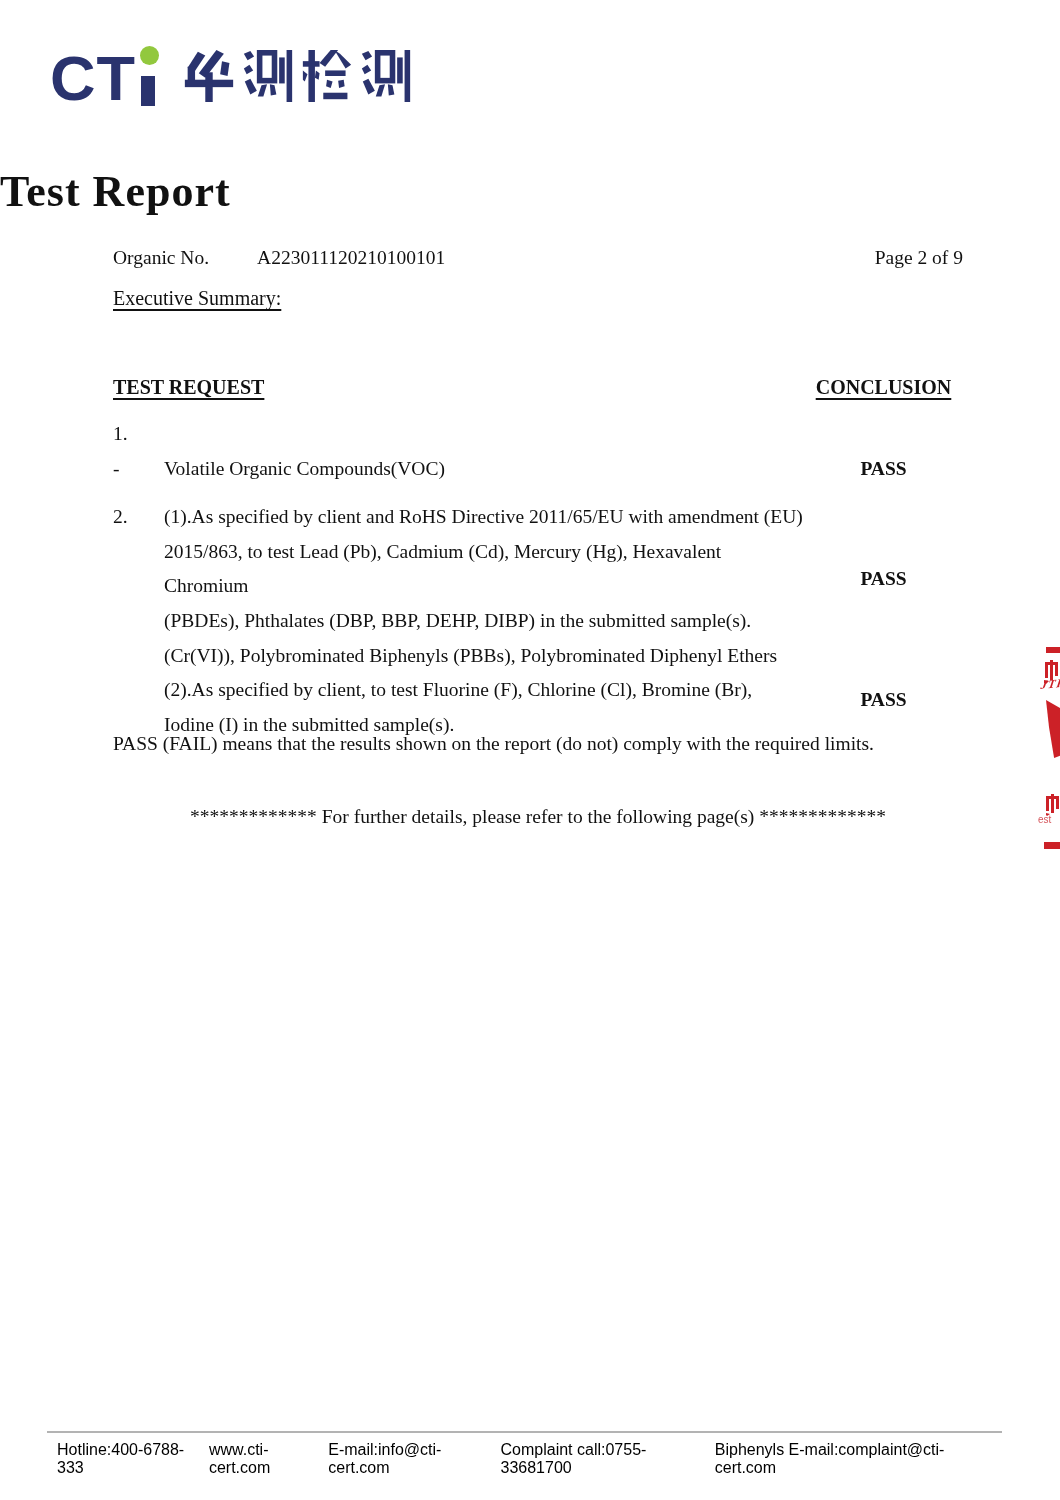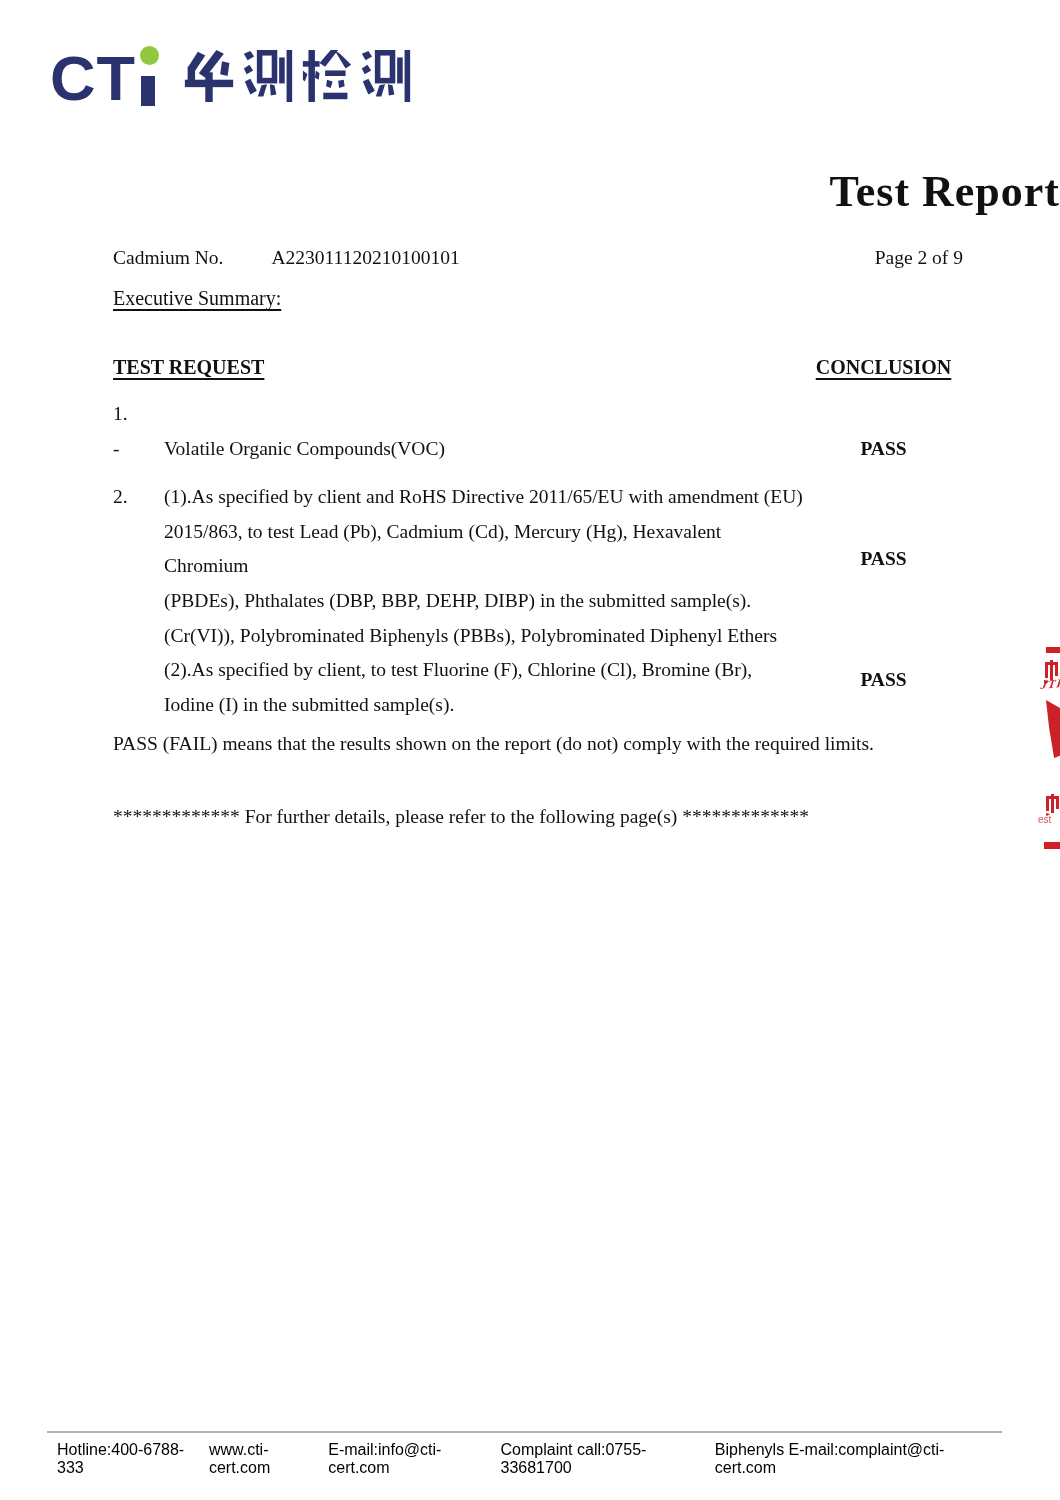--- a/index.html
+++ b/index.html
@@ -21,52 +21,52 @@
   }
   .i-unit{position:relative;width:15px;height:56px;margin-left:5px;}
   .i-stem{position:absolute;bottom:0;left:0;width:14px;height:30px;background:#2a336e;}
   .i-dot{position:absolute;top:-4px;left:-1px;width:19px;height:19px;border-radius:50%;background:#92c83e;}
   .cn-chars{display:flex;gap:7px;margin-left:27px;align-items:flex-end;}
   .cn-chars svg{display:block;}
 
   
   .title{
     position:absolute;top:166px;left:0;width:1060px;
-    text-align:right;font-size:44px;font-weight:bold;margin:0;
+    text-align:left;font-size:44px;font-weight:bold;margin:0;
     letter-spacing:1px;
   }
   .meta{position:absolute;top:247px;left:113px;width:850px;font-size:19.5px;}
   .meta .report-no-value{margin-left:48px;}
   .meta .page-indicator{float:right;}
 
   .exec-heading{
     position:absolute;top:287px;left:113px;
     font-size:20px;font-weight:normal;
     text-decoration:underline;text-decoration-thickness:2px;text-underline-offset:4px;
   }
 
   
   .req-table{position:absolute;top:356px;left:113px;width:850px;font-size:19.5px;}
   .req-header{display:flex;margin-bottom:18px;}
   .req-header .h-left,.req-header .h-right{
     font-weight:bold;font-size:20px;
-    text-decoration:underline;text-decoration-thickness:2px;text-underline-offset:4px;
+    text-decoration:underline;text-decoration-thickness:2px;text-underline-offset:4px;margin-top:20px;
   }
   .req-header .h-left{flex:1;}
   .req-header .h-right{width:159px;text-align:center;flex:none;}
   .req-row{display:flex;line-height:34.6px;}
   .col-num{width:51px;flex:none;}
   .col-text{width:640px;flex:none;}
   .col-conc{
     flex:1;display:flex;align-items:center;justify-content:center;
     font-weight:bold;padding-bottom:14px;text-align:center;
   }
 
   .note-line{position:absolute;top:733px;left:113px;width:850px;font-size:19.5px;}
-  .stars-line{position:absolute;top:806px;left:113px;width:850px;font-size:19.5px;}
+  .stars-line{position:absolute;top:806px;left:113px;width:850px;text-align:center;font-size:19.5px;}
 
   
   .footer-rule{position:absolute;left:47px;top:1431px;width:955px;border-top:2px solid #b3b3b3;}
   .footer-text{
     position:absolute;left:57px;top:1441px;width:945px;
     display:flex;justify-content:space-between;
     font-family:"Liberation Sans", sans-serif;font-size:16px;color:#000000;
   }
 
   
@@ -145,21 +145,21 @@
         <polygon points="28,37 33,38 35,48 29,49"></polygon>
         <rect x="38" y="8" width="6" height="28"></rect>
         <rect x="46" y="0" width="6" height="56"></rect>
       </svg>
     </span>
   </div>
 
   <h1 class="title">Test Report</h1>
 
   <div class="meta">
-    <span>Cadmium No.</span><span class="report-no-value">A223011120210100101</span>
+    <span>Organic No.</span><span class="report-no-value">A223011120210100101</span>
     <span class="page-indicator">Page 2 of 9</span>
   </div>
 
   <div class="exec-heading">Executive Summary:</div>
 
   <div class="req-table">
     <div class="req-header">
       <span class="h-left">TEST REQUEST</span>
       <span class="h-right">CONCLUSION</span>
     </div>

